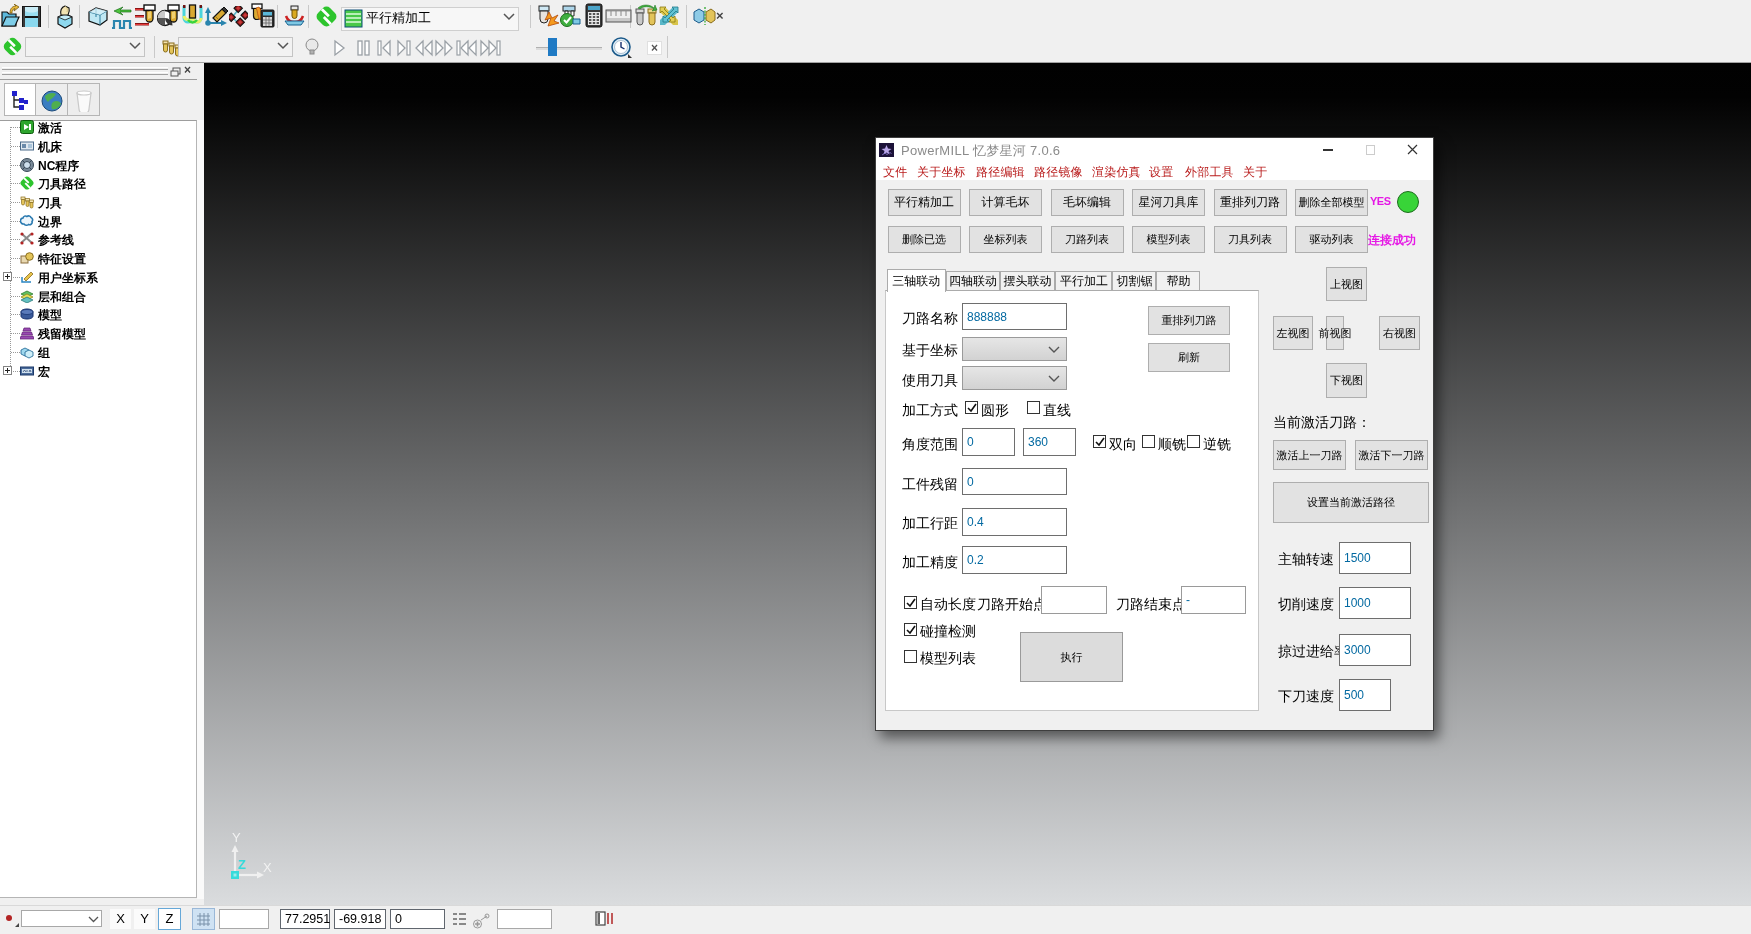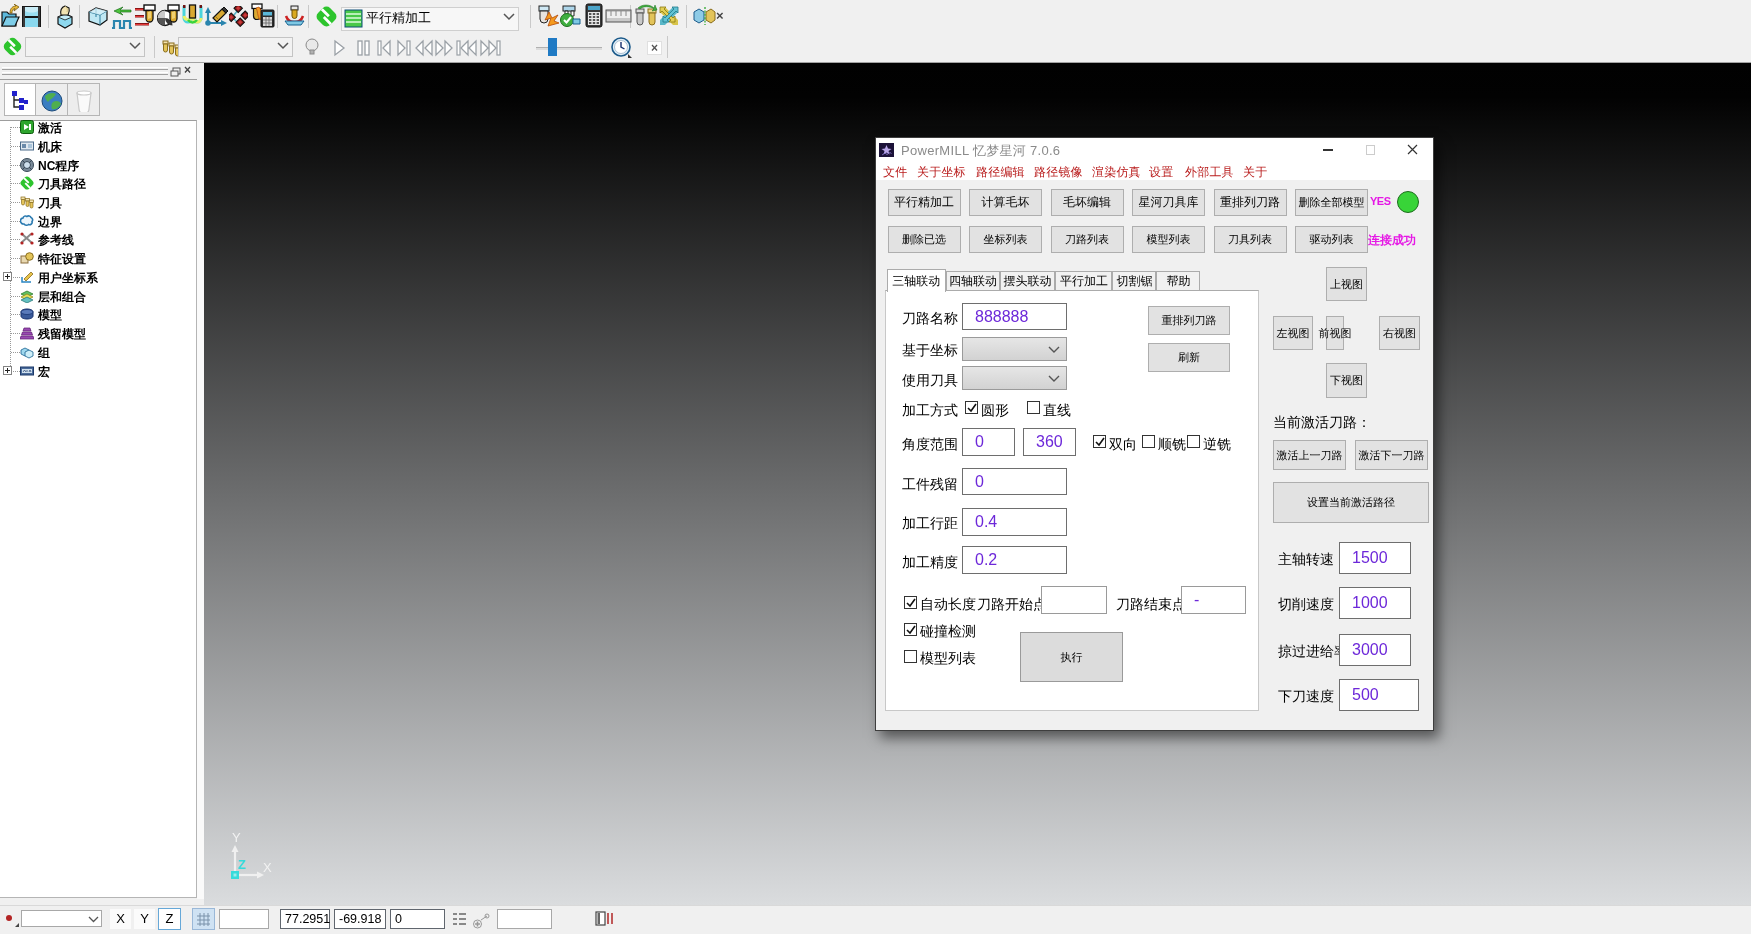--- a/index.html
+++ b/index.html
@@ -22,21 +22,21 @@
 .texp:after{content:"";position:absolute;left:3px;top:1px;width:1px;height:5px;background:#222}
 #vp{left:204px;top:63px;width:1547px;height:842px;background:linear-gradient(180deg,#010101 0%,#020202 4%,#dadcde 100%)}
 #dlg{left:875px;top:137px;width:559px;height:594px;background:#f0f0f0;border:1px solid #3e3e3e;box-shadow:5px 7px 12px rgba(0,0,0,.5)}
 #dtitle{position:absolute;left:0;top:0;width:557px;height:42px;background:#fff}
 .dmenu{position:absolute;top:26px;font-size:12px;color:#b91c1c;letter-spacing:.2px}
 .btn{position:absolute;background:#e2e2e2;border:1px solid #aeaeae;font-size:11px;color:#000;display:flex;align-items:center;justify-content:center;white-space:nowrap}
 .magenta{position:absolute;color:#e518e5;font-size:12px;font-weight:bold;white-space:nowrap}
 .tab{position:absolute;top:133px;height:20px;background:#f1f1f1;border:1px solid #ababab;font-size:12px;color:#000;display:flex;align-items:center;justify-content:center}
 #tabpage{position:absolute;left:9px;top:152px;width:374px;height:421px;background:#fff;border:1px solid #c8c8c8;border-top:1px solid #ababab}
 .flabel{position:absolute;font-size:14px;color:#000;white-space:nowrap}
-.finput{position:absolute;background:#fff;border:1px solid #6e6e6e;font-size:16px;color:#6d28d9;padding:0 12px;display:flex;align-items:center}
+.finput{position:absolute;background:#fff;border:1px solid #6e6e6e;font-size:12px;color:#0369a1;padding:0 4px;display:flex;align-items:center}
 .fdrop{position:absolute;background:linear-gradient(180deg,#e6e6e6,#d2d2d2);border:1px solid #9a9a9a}
 .cb{position:absolute;width:13px;height:13px;background:#fff;border:1px solid #333}
 #sbar{left:0;top:905px;width:1751px;height:29px;background:#f0f0f0}
 .sfield{position:absolute;top:4px;height:20px;background:#fff;border:1px solid #60666e;font-size:12.5px;color:#000;line-height:18px;padding-left:4px}
 svg{display:block;position:absolute}
 .icon{position:absolute}
 </style>
 </head>
 <body>
 <div id="page">
@@ -595,21 +595,21 @@
 <div class="btn" style="left:397px;top:302px;width:73px;height:30px;font-size:11px">激活上一刀路</div>
 <div class="btn" style="left:479px;top:302px;width:73px;height:30px;font-size:11px">激活下一刀路</div>
 <div class="btn" style="left:397px;top:344px;width:156px;height:41px">设置当前激活路径</div>
 <div class="flabel" style="left:402px;top:413px">主轴转速</div>
 <div class="finput" style="left:463px;top:404px;width:72px;height:32px">1500</div>
 <div class="flabel" style="left:402px;top:458px">切削速度</div>
 <div class="finput" style="left:463px;top:449px;width:72px;height:32px">1000</div>
 <div class="flabel" style="left:402px;top:505px">掠过进给率</div>
 <div class="finput" style="left:463px;top:496px;width:72px;height:32px">3000</div>
 <div class="flabel" style="left:402px;top:550px">下刀速度</div>
-<div class="finput" style="left:463px;top:541px;width:80px;height:32px">500</div>
+<div class="finput" style="left:463px;top:541px;width:52px;height:32px">500</div>
 </div>
 <div id="sbar" class="abs">
 <div class="abs" style="left:0;top:0;width:1751px;height:1px;background:#d9d9d9"></div>
 <svg class="icon" style="left:3px;top:8px" width="16" height="16" viewBox="0 0 16 16">
         <circle cx="6" cy="5" r="3" fill="#b32424"></circle>
         <path d="M12 14 l4 0 l0 -4 z" fill="#444"></path>
       </svg>
 <div class="sfield" style="left:21px;top:5px;width:81px;height:17px;border-color:#a8a8a8"></div>
 <svg class="icon" style="left:88px;top:11px" width="11" height="7" viewBox="0 0 11 7">
         <path d="M1 1 L5.5 5.5 L10 1" fill="none" stroke="#555" stroke-width="1.3"></path>

